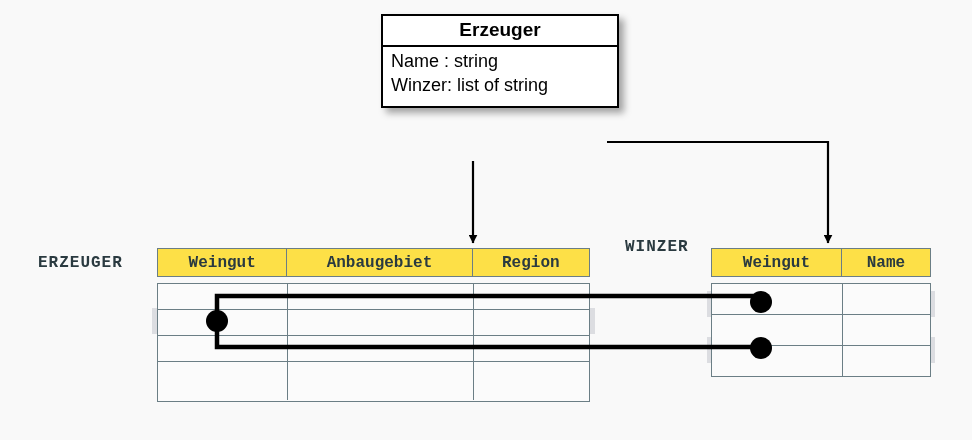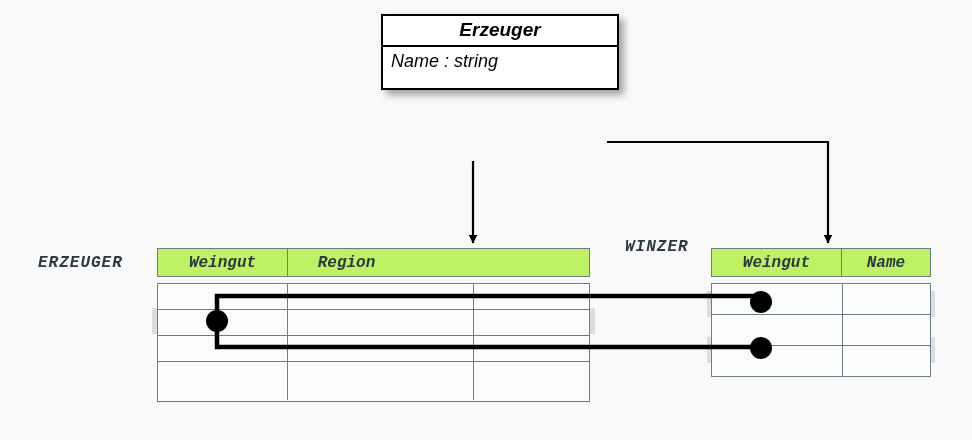--- a/index.html
+++ b/index.html
@@ -7,21 +7,20 @@
     padding: 0;
     background: #f9f9f9;
   }
   #canvas {
     position: relative;
     width: 972px;
     height: 440px;
     background: #f9f9f9;
     overflow: hidden;
     font-family: "Liberation Sans", sans-serif;
-    font-style: italic;
   }
 
   
   .uml-box {
     position: absolute;
     left: 381px;
     top: 14px;
     width: 238px;
     border: 2px solid #000;
     background: #ffffff;
@@ -32,21 +31,21 @@
     text-align: center;
     font-weight: bold;
     font-size: 19px;
     line-height: 26px;
     color: #000;
     border-bottom: 2px solid #000;
     padding: 1px 0 2px 0;
     font-family: "Liberation Sans", sans-serif;
   }
   .uml-attrs {
-    padding: 2px 0 15px 8px;
+    padding: 2px 0 9px 8px;
   }
   .uml-attr {
     font-size: 18px;
     line-height: 24px;
     color: #000;
     white-space: nowrap;
     font-family: "Liberation Sans", sans-serif;
   }
 
   
@@ -60,24 +59,23 @@
     white-space: nowrap;
   }
   #label-erzeuger { left: 38px; top: 254px; }
   #label-winzer   { left: 625px; top: 238px; }
 
   
   .tbl-head {
     position: absolute;
     display: flex;
     border: 1px solid #6b7e85;
-    background: #bef264;
+    background: #fde047;
     box-sizing: border-box;
     height: 29px;
-    align-items: flex-end;
   }
   .tbl-head .cell {
     font-family: "Liberation Mono", monospace;
     font-weight: bold;
     font-size: 16px;
     color: #2a3a40;
     display: flex;
     align-items: center;
     justify-content: center;
     border-right: 1px solid #6b7e85;
@@ -124,27 +122,29 @@
 </style>
 </head>
 <body>
 
 <div id="canvas">
 
   <div class="uml-box">
     <div class="uml-title">Erzeuger</div>
     <div class="uml-attrs">
       <div class="uml-attr">Name : string</div>
+      <div class="uml-attr">Winzer: list of string</div>
     </div>
   </div>
 
   <div class="tbl-label" id="label-erzeuger">ERZEUGER</div>
 
   <div class="tbl-head" style="left:157px; top:248px; width:433px;">
     <div class="cell" style="width:130px;">Weingut</div>
+    <div class="cell" style="width:186px;">Anbaugebiet</div>
     <div class="cell" style="width:117px;">Region</div>
   </div>
 
   <div class="shade-bar" style="left:152px; top:308px; width:443px; height:26px;"></div>
 
   <div class="tbl-body" style="left:157px; top:283px; width:433px; height:119px;">
     <div class="row" style="height:26px;">
       <div class="cell" style="width:130px;"></div>
       <div class="cell" style="width:186px;"></div>
       <div class="cell" style="width:115px;"></div>
@@ -163,21 +163,21 @@
       <div class="cell" style="width:130px;"></div>
       <div class="cell" style="width:186px;"></div>
       <div class="cell" style="width:115px;"></div>
     </div>
   </div>
 
   <div class="tbl-label" id="label-winzer">WINZER</div>
 
   <div class="tbl-head" style="left:711px; top:248px; width:220px;">
     <div class="cell" style="width:131px;">Weingut</div>
-    <div class="cell" style="width:89px;margin-top:19px;">Name</div>
+    <div class="cell" style="width:89px;">Name</div>
   </div>
 
   <div class="shade-bar" style="left:707px; top:291px; width:228px; height:26px;"></div>
   <div class="shade-bar" style="left:707px; top:337px; width:228px; height:26px;"></div>
 
   <div class="tbl-body" style="left:711px; top:283px; width:220px; height:94px;">
     <div class="row" style="height:31px;">
       <div class="cell" style="width:131px;"></div>
       <div class="cell" style="width:87px;"></div>
     </div>

